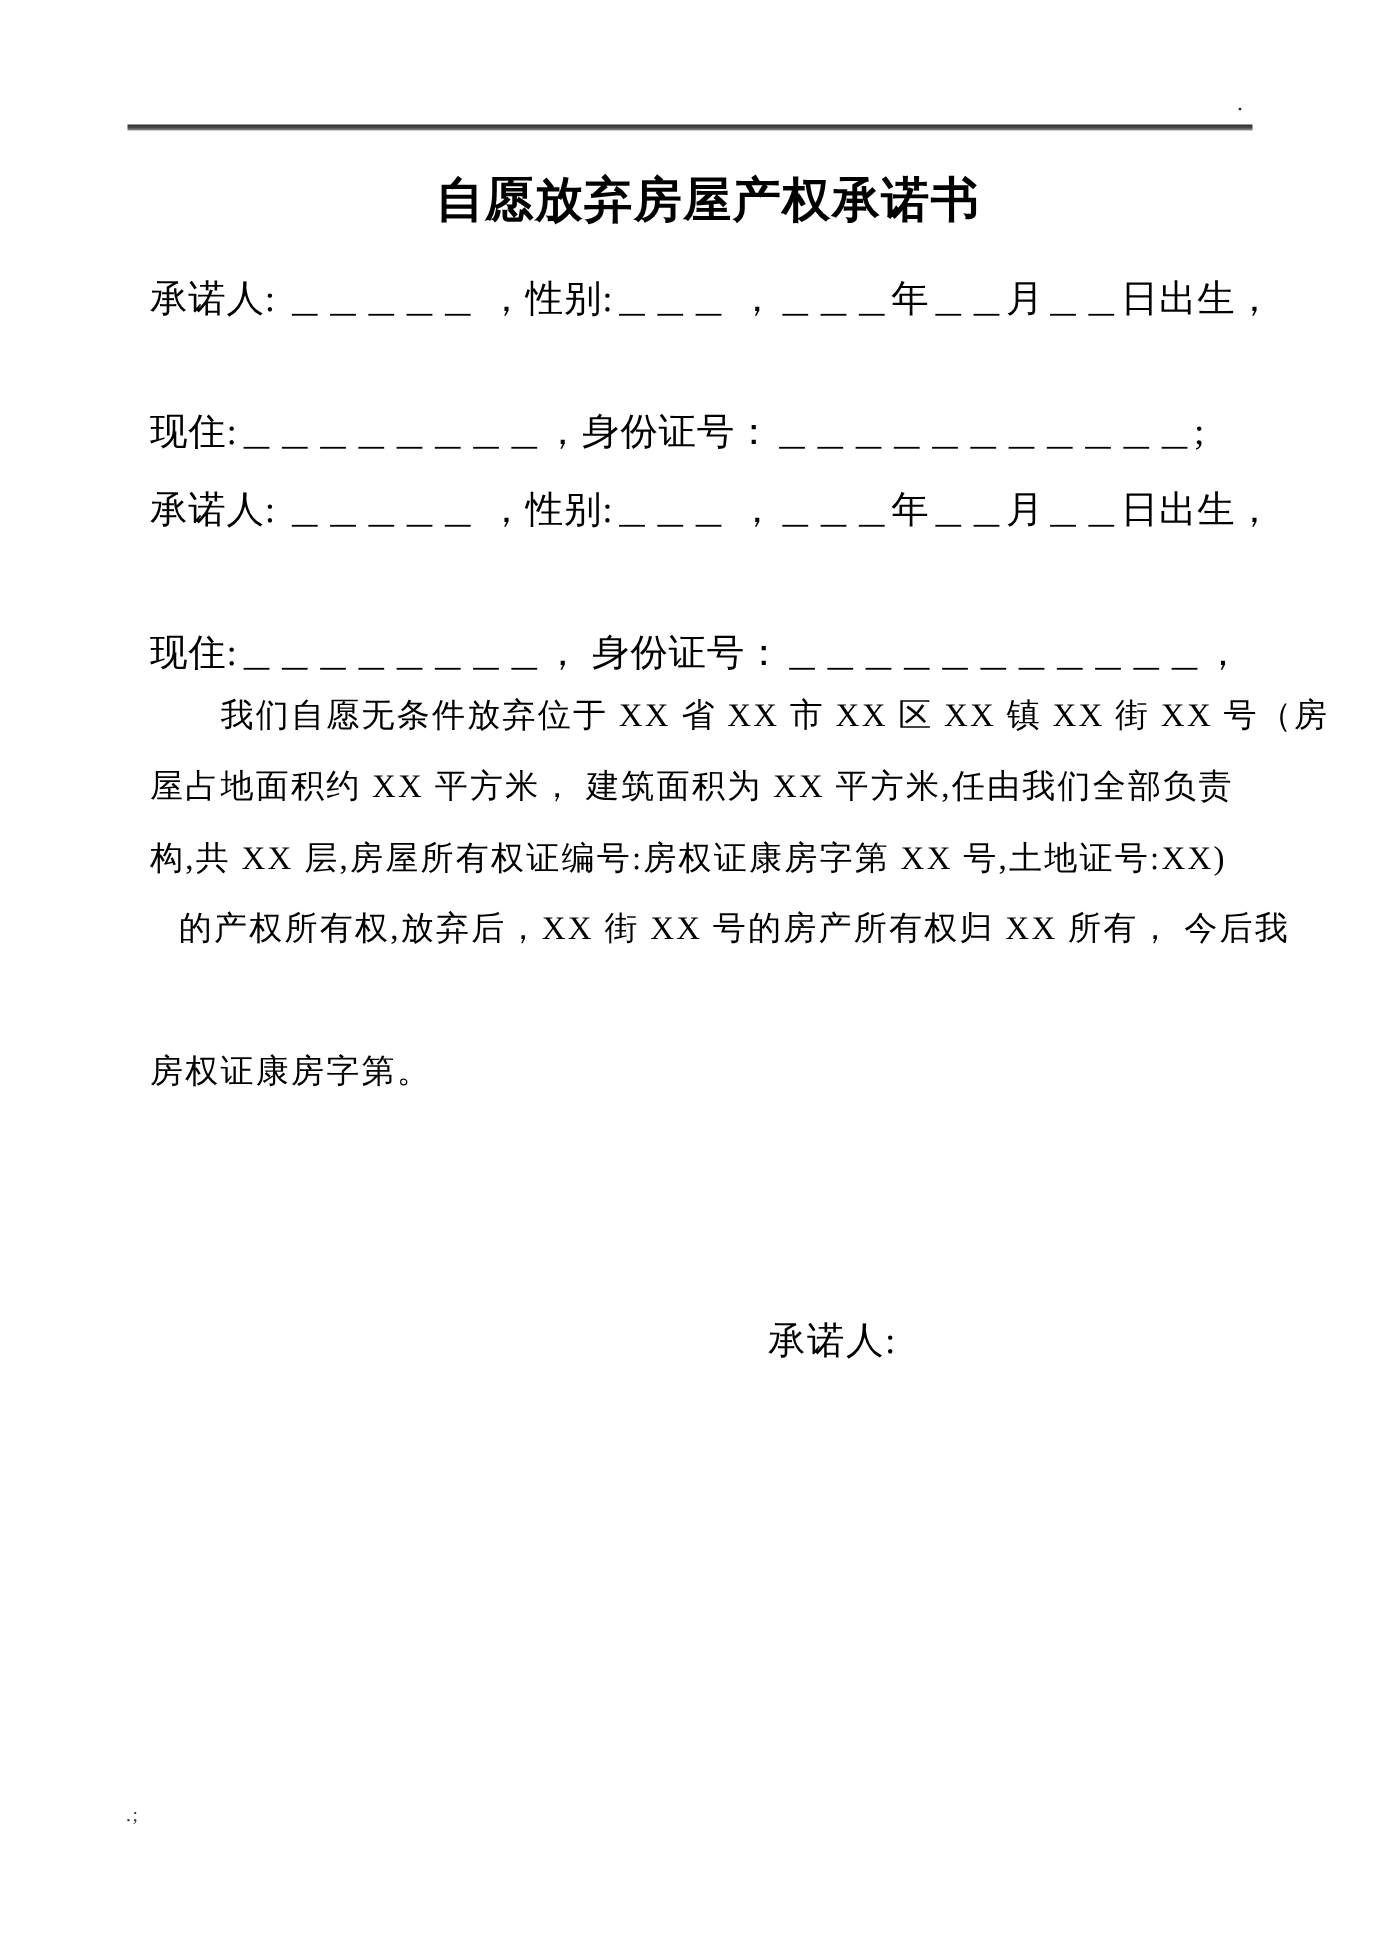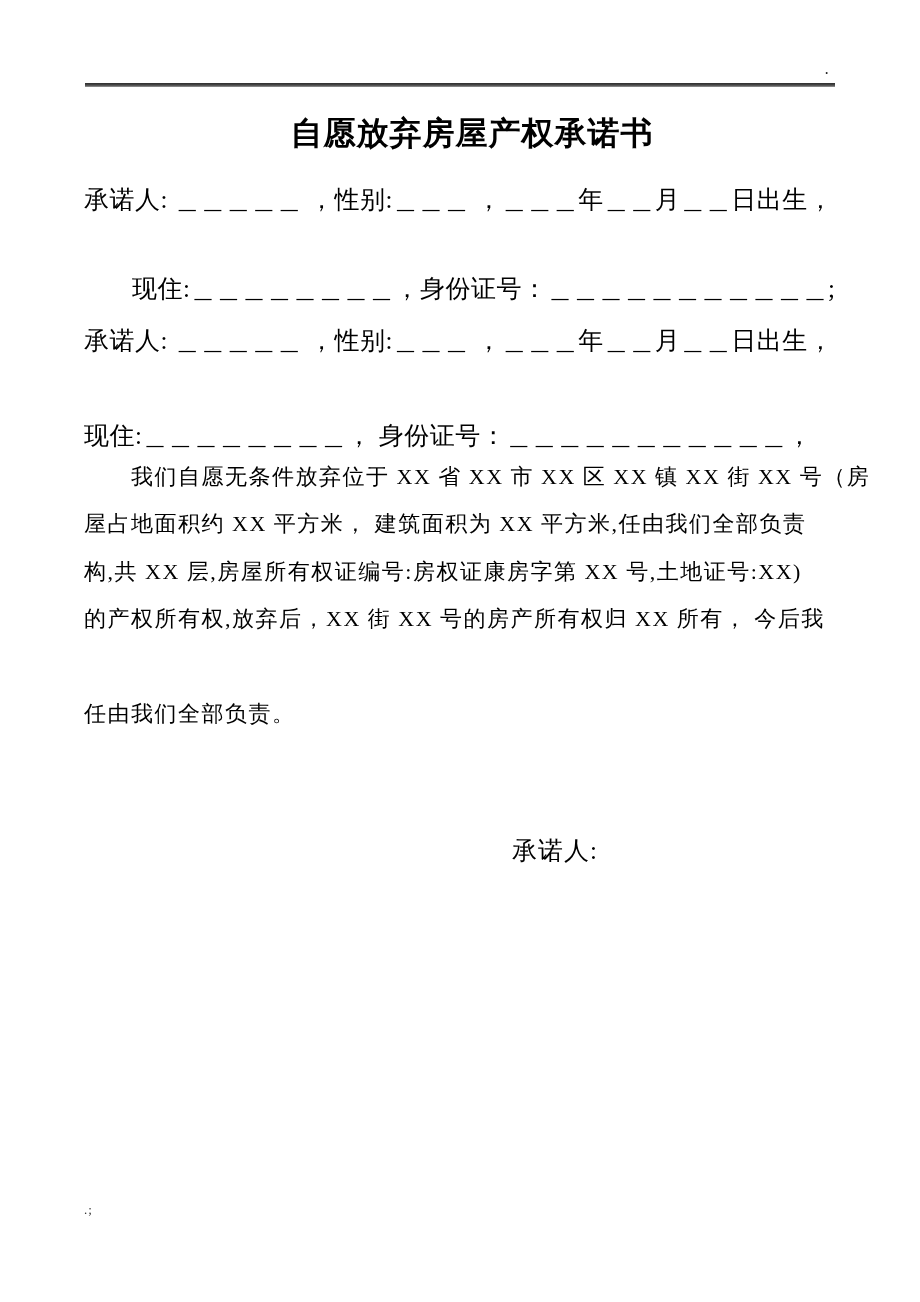--- a/index.html
+++ b/index.html
@@ -36,21 +36,21 @@
     text-align: center;
     font-family: "Liberation Sans", "DejaVu Sans", sans-serif;
     font-weight: 700;
     font-size: 32px;
     letter-spacing: 1px;
     white-space: nowrap;
     padding-left: 12px;
   }
   .line {
     position: absolute;
-    left: 84px;
+    left: 100px;
     width: 760px;
     font-size: 25px;
     line-height: 34px;
     white-space: nowrap;
     font-family: Liberation Serif, serif;
   }
   .form-line { letter-spacing: 0.5px; }
   .body-line {
     font-size: 22px;
     letter-spacing: 1.5px;
@@ -68,31 +68,31 @@
   .footer-mark {
     position: absolute;
     top: 1202px;
     left: 84px;
     font-size: 13px;
     color: #333;
     letter-spacing: 1px;
   }
   
   #l-promisor1 { top: 183px; }
-  #l-address1  { top: 272px; margin-left: 48px; }
+  #l-address1  { top: 272px; }
   #l-promisor2 { top: 324px; }
   #l-address2  { top: 419px; }
   #l-body0 { top: 461px; }
   #l-body1 { top: 508px; }
   #l-body2 { top: 556px; }
-  #l-body3 { top: 603px; }
+  #l-body3 { top: 603px; text-align: right; }
   #l-body4 { top: 651px; }
   #l-body5 { top: 698px; }
   #l-closing { top: 749px; }
-  #l-sig-name { top: 834px; }
+  #l-sig-name { top: 878px; }
   #l-sig-date { top: 901px; }
 </style>
 </head>
 <body>
 
 <div class="page">
 
   <div class="header-rule"></div>
   <div class="header-dot">·</div>
 
@@ -103,21 +103,21 @@
   <div class="line form-line" id="l-address1">现住:＿＿＿＿＿＿＿＿，身份证号：＿＿＿＿＿＿＿＿＿＿＿;</div>
 
   <div class="line form-line" id="l-promisor2">承诺人: ＿＿＿＿＿ ，性别:＿＿＿ ，＿＿＿年＿＿月＿＿日出生，</div>
 
   <div class="line form-line" id="l-address2">现住:＿＿＿＿＿＿＿＿， 身份证号：＿＿＿＿＿＿＿＿＿＿＿，</div>
 
   <div class="line body-line indent" id="l-body0">我们自愿无条件放弃位于 XX 省 XX 市 XX 区 XX 镇 XX 街 XX 号（房</div>
   <div class="line body-line" id="l-body1">屋占地面积约 XX 平方米， 建筑面积为 XX 平方米,任由我们全部负责</div>
   <div class="line body-line" id="l-body2">构,共 XX 层,房屋所有权证编号:房权证康房字第 XX 号,土地证号:XX)</div>
   <div class="line body-line" id="l-body3">的产权所有权,放弃后，XX 街 XX 号的房产所有权归 XX 所有， 今后我</div>
-  <div class="line body-line" id="l-body5">任由我们全部负责。</div>
+  <div class="line body-line" id="l-body5">房权证康房字第。</div>
 
 
   <div class="sig-line" id="l-sig-name">承诺人:</div>
 
 
   <div class="footer-mark">.;</div>
 
 </div>
 
 </body></html>

